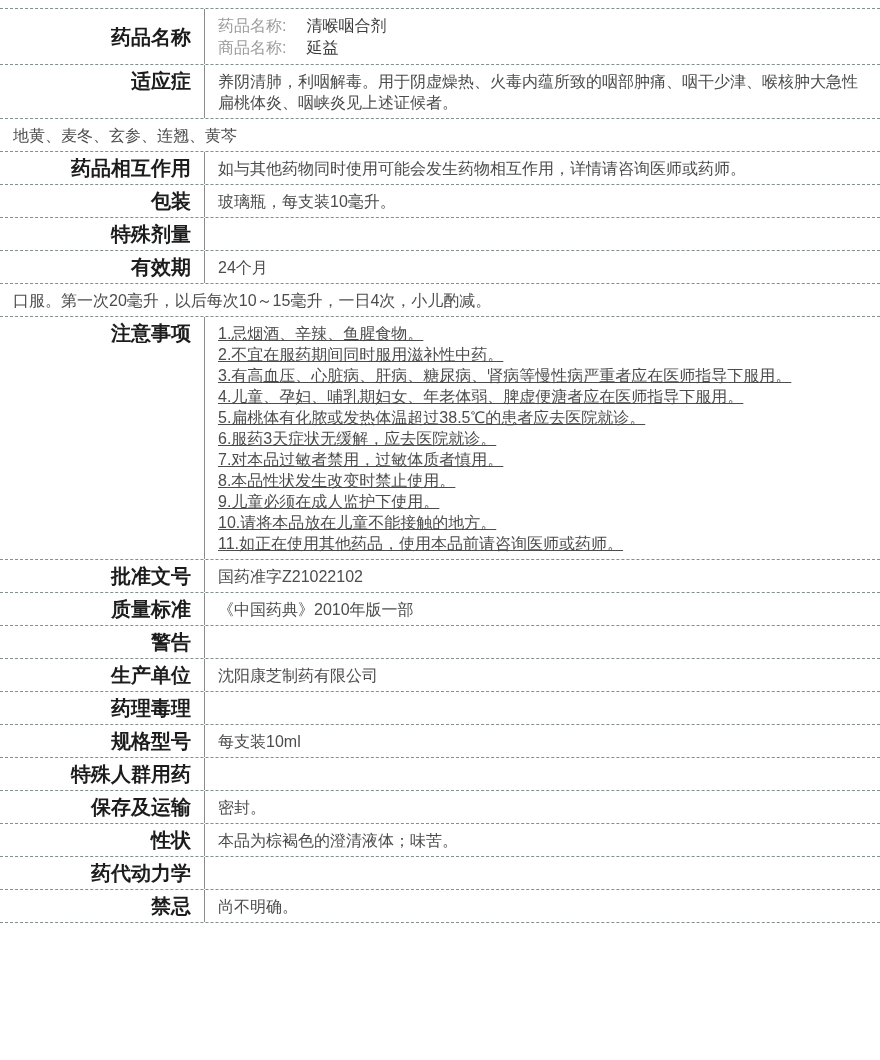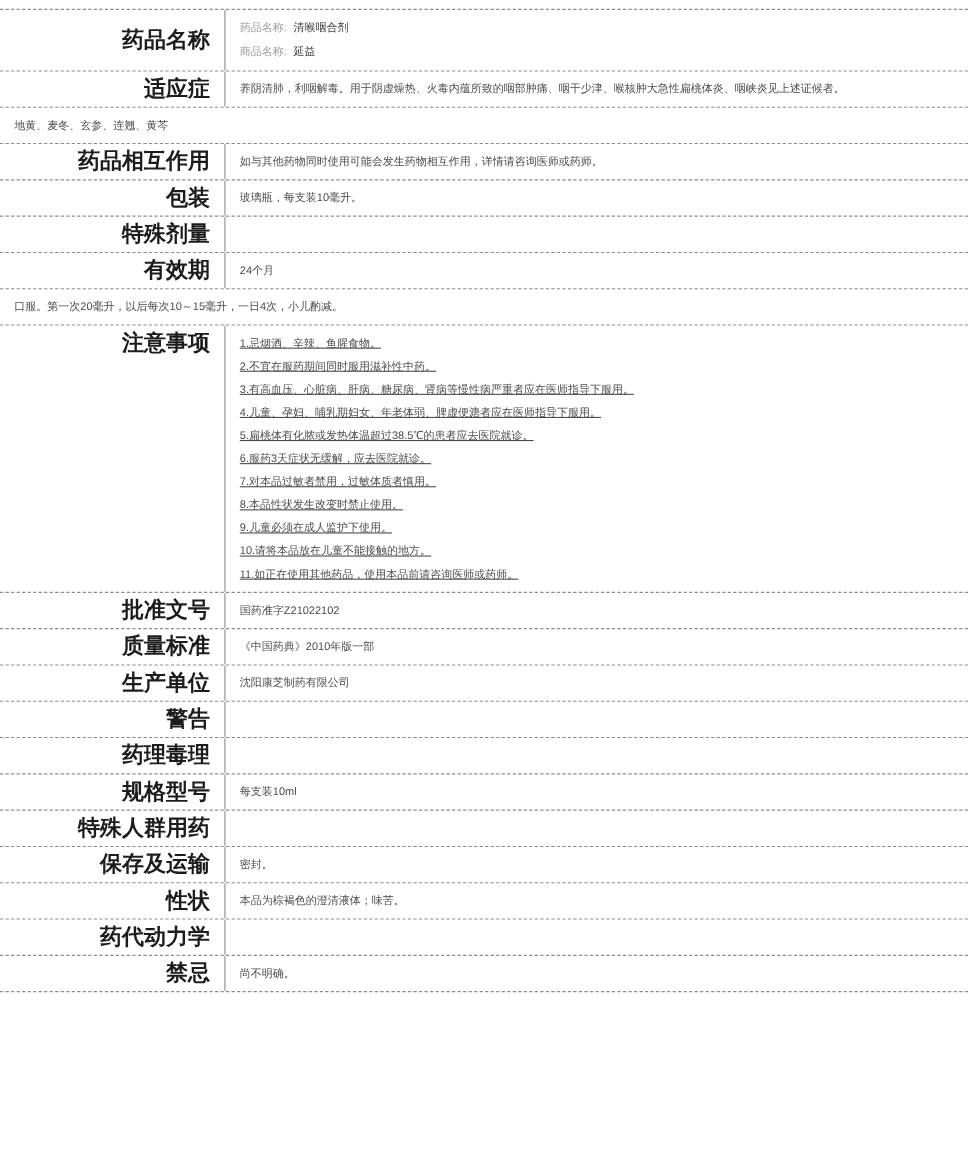--- a/index.html
+++ b/index.html
@@ -37,28 +37,28 @@
     padding: 6px 13px 5px 4px;
     font-size: 20px;
     font-weight: bold;
     color: #1c1c1c;
     line-height: 21px;
   }
   .row-name .cell-label { align-items: center; }
   .cell-value {
     flex: 1 1 auto;
     padding: 6px 10px 5px 13px;
-    font-size: 10px;
+    font-size: 16px;
     color: #4c4c4c;
     line-height: 21px;
     min-height: 32px;
   }
   .field { display: flex; line-height: 22px; white-space: pre; }
   .field-label { color: #9b9b9b; }
-  .field-value { color: #3d3d3d; margin-left: 6px; }
+  .field-value { color: #3d3d3d; margin-left: 20px; }
   .note-line { line-height: 21px; text-decoration: underline; }
 </style>
 </head>
 <body>
 
 <div class="page">
   <div class="drug-table">
 
     <div class="row row-name">
       <div class="cell-label">药品名称</div>
@@ -128,27 +128,27 @@
       <div class="cell-label">批准文号</div>
       <div class="cell-value">国药准字Z21022102</div>
     </div>
 
     <div class="row">
       <div class="cell-label">质量标准</div>
       <div class="cell-value">《中国药典》2010年版一部</div>
     </div>
 
     <div class="row">
-      <div class="cell-label">生产单位</div>
-      <div class="cell-value">沈阳康芝制药有限公司</div>
+      <div class="cell-label">警告</div>
+      <div class="cell-value"></div>
     </div>
 
     <div class="row">
-      <div class="cell-label">警告</div>
-      <div class="cell-value"></div>
+      <div class="cell-label">生产单位</div>
+      <div class="cell-value">沈阳康芝制药有限公司</div>
     </div>
 
     <div class="row">
       <div class="cell-label">药理毒理</div>
       <div class="cell-value"></div>
     </div>
 
     <div class="row">
       <div class="cell-label">规格型号</div>
       <div class="cell-value">每支装10ml</div>

